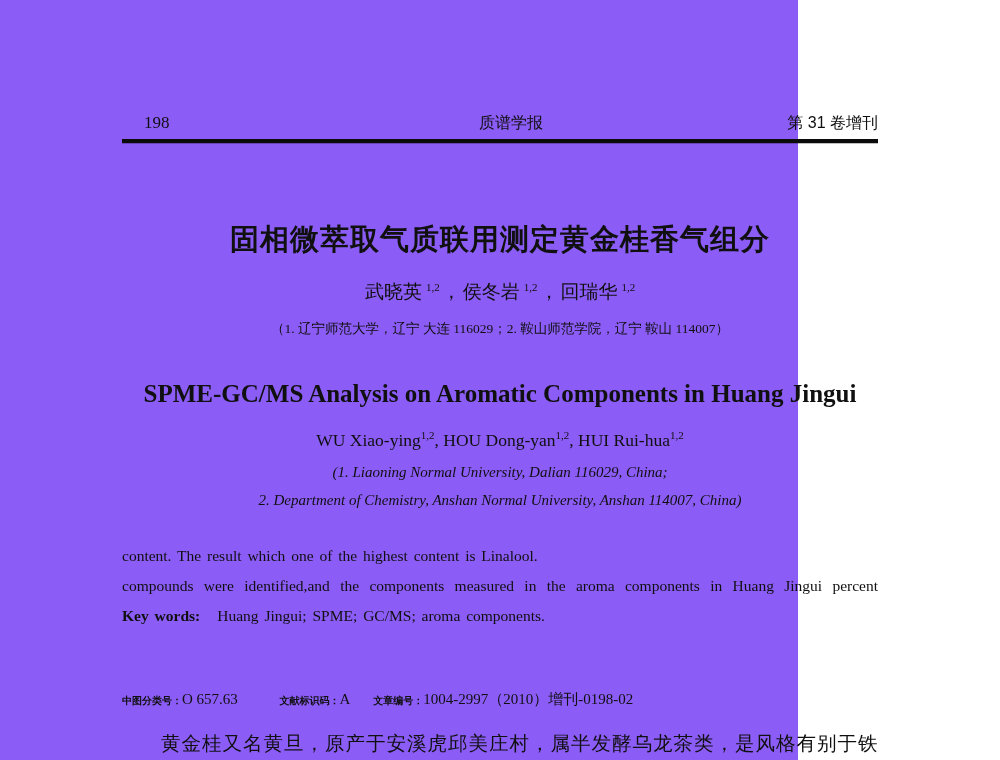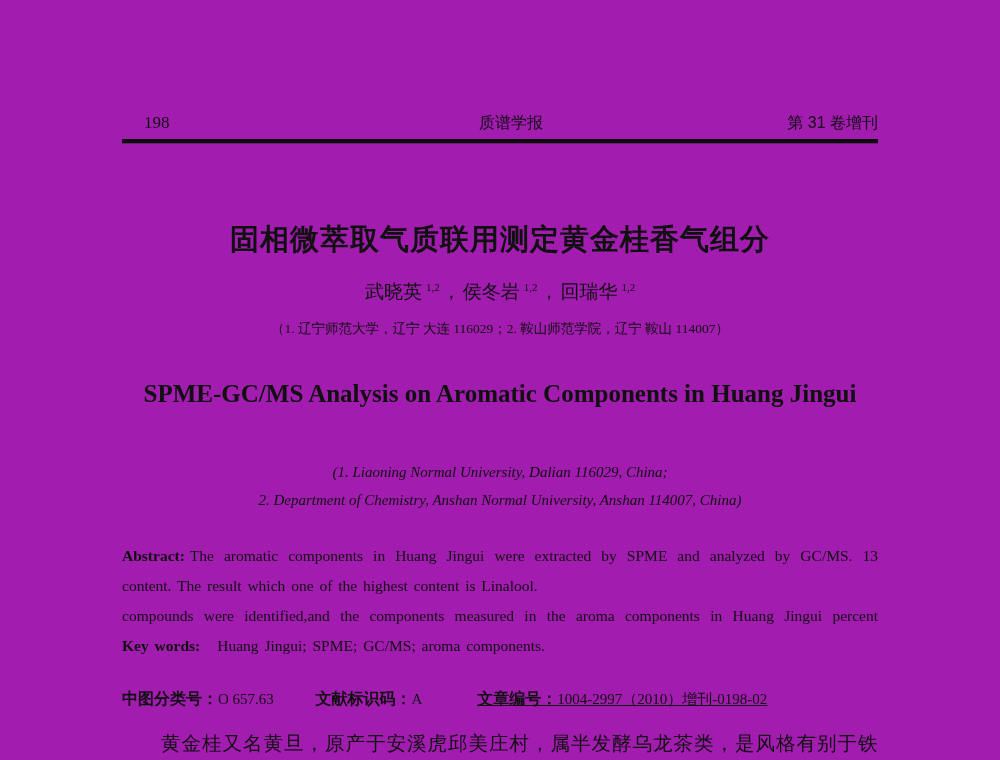--- a/index.html
+++ b/index.html
@@ -5,22 +5,22 @@
   html, body { margin: 0; padding: 0; }
   body {
     width: 1000px; height: 760px;
     background: #ffffff;
     font-family: "Liberation Serif", serif;
     color: #101010;
     overflow: hidden;
   }
   .page {
     position: relative;
-    width: 1000px; height: 760px;
-    background: #a21caf;
+    width: 798px; height: 760px;
+    background: #8b5cf6;
   }
   .col {
     position: absolute;
     left: 122px;
     width: 756px;
   }
   .f-hei  { font-family: "Liberation Sans", sans-serif; }
   .f-song { font-family: "Liberation Serif", serif; }
 
   
@@ -109,23 +109,23 @@
   .kw-line { text-align: left; }
   .kw-label { font-weight: 700; margin-right: 17px; }
 
   
   .classif {
     top: 687px;
     font-size: 15px;
     line-height: 24px;
     white-space: nowrap;
   }
-  .classif .lab { font-weight: 700; font-family: "Liberation Sans", sans-serif; font-size: 16px; text-align: right; }
+  .classif .lab { font-weight: 700; font-family: "Liberation Sans", sans-serif; font-size: 10px; text-align: right; }
   .classif .grp2 { margin-left: 38px; }
-  .classif .grp3 { margin-left: 52px; text-decoration: underline; }
+  .classif .grp3 { margin-left: 20px; }
 
   
   .body-par {
     top: 729px;
     font-size: 19.5px;
     line-height: 30px;
     text-indent: 39px;
     letter-spacing: 0.5px;
     text-align: justify;
   }
@@ -145,28 +145,28 @@
   <div class="col cn-title f-hei">固相微萃取气质联用测定黄金桂香气组分</div>
 
   <div class="col cn-authors f-song">
     <span>武晓英</span><span class="sup">1,2</span><span class="sep">，</span><span>侯冬岩</span><span class="sup">1,2</span><span class="sep">，</span><span>回瑞华</span><span class="sup">1,2</span>
   </div>
 
   <div class="col cn-affil f-song">（1. 辽宁师范大学，辽宁 大连 116029；2. 鞍山师范学院，辽宁 鞍山 114007）</div>
 
   <div class="col en-title f-song">SPME-GC/MS Analysis on Aromatic Components in Huang Jingui</div>
 
+  <div class="col en-authors f-song">
+    <span>WU Xiao-ying</span><span class="sup">1,2</span><span>, </span><span>HOU Dong-yan</span><span class="sup">1,2</span><span>, </span><span>HUI Rui-hua</span><span class="sup">1,2</span>
+  </div>
 
   <div class="col en-affil1 f-song">(1. Liaoning Normal University, Dalian 116029, China;</div>
   <div class="col en-affil2 f-song">2. Department of Chemistry, Anshan Normal University, Anshan 114007, China)</div>
 
   <div class="col abstract f-song">
-    <div class="abs-line jline">
-      <span class="abs-label">Abstract:</span><span>The aromatic components in Huang Jingui were extracted by SPME and analyzed by GC/MS. 13</span>
-    </div>
     <div class="abs-line">content. The result which one of the highest content is Linalool.</div>
     <div class="abs-line jline">compounds were identified,and the components measured in the aroma components in Huang Jingui percent</div>
     <div class="kw-line">
       <span class="kw-label">Key words:</span><span>Huang Jingui; SPME; GC/MS; aroma components.</span>
     </div>
   </div>
 
   <div class="col classif f-song">
     <span class="grp1"><span class="lab">中图分类号：</span><span>O 657.63</span></span>
     <span class="grp2"><span class="lab">文献标识码：</span><span>A</span></span>

